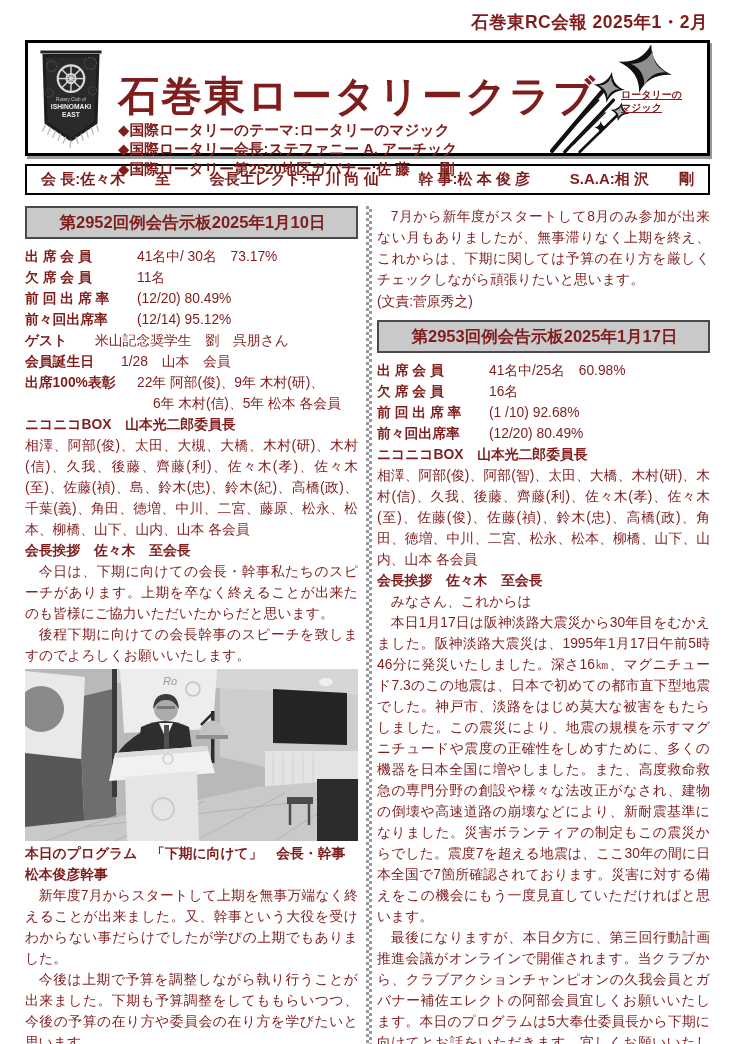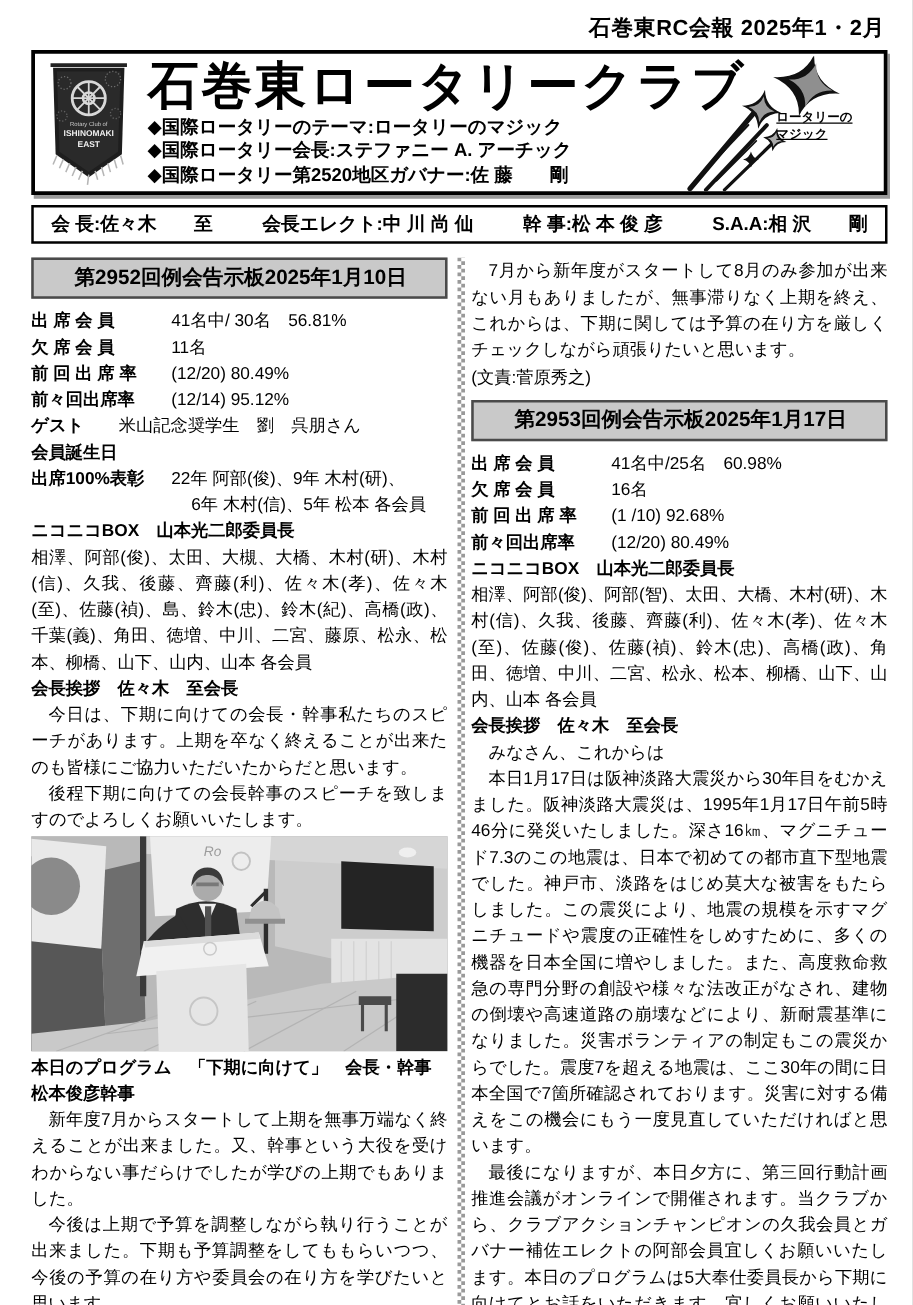--- a/index.html
+++ b/index.html
@@ -1,29 +1,29 @@
 <!DOCTYPE html>
 <html><head>
 <meta charset="utf-8">
 <style>
   * { box-sizing: border-box; }
   body { margin:0; background:#888; }
   .page {
     width:730px; height:1044px; margin:0 auto; background:#fff;
-    font-family:"Liberation Sans","DejaVu Sans",sans-serif; color:#000000;
+    font-family:"Liberation Sans","DejaVu Sans",sans-serif; color:#7f1d1d;
     padding:8px 20px 0 25px; overflow:hidden; position:relative;
   }
   .masthead { text-align:right; font-size:17.5px; font-weight:bold; letter-spacing:.5px; margin:2px 2px 6px 0; }
   .banner {
     position:relative; border:3px solid #000; box-shadow:2px 3px 0 #999;
     height:116px; display:flex; padding:5px 8px; background:#fff;
   }
   .pennant-wrap { flex:0 0 72px; }
   .banner-center { padding-left:10px; overflow:visible; }
-  .banner-title { font-size:41px; font-weight:bold; letter-spacing:2px; white-space:nowrap; line-height:1.02; }
+  .banner-title { font-size:41px; font-weight:bold; letter-spacing:2px; white-space:nowrap; line-height:1.02;margin-top:28px; }
   .banner-bullets { margin-top:3px; font-size:14.8px; font-weight:bold; line-height:1.32; white-space:nowrap; }
   .magic { position:absolute; right:4px; top:2px; width:160px; height:108px; pointer-events:none; }
   .magic-text { position:absolute; right:21px; top:44px; font-size:10px; font-weight:bold; line-height:1.25;text-decoration:underline; }
   .officers {
     margin-top:8px; border:2px solid #000; display:flex; justify-content:space-between;
     padding:4px 14px; font-size:15px; font-weight:bold; white-space:nowrap;
   }
   .columns { display:flex; margin-top:11px; }
   .col { font-size:13.8px; line-height:21px; text-align:justify; }
   .col-left  { flex:0 0 333px; width:333px; }
@@ -143,40 +143,41 @@
 
   <div class="columns">
 
     <div class="col col-left">
       <div class="sec-header">
         <span>第2952回例会告示板</span>
         <span>2025年1月10日</span>
       </div>
       <div class="stat">
           <span class="lb">出 席 会 員</span>
-          <span class="vl">41名中/ 30名　56.81%</span>
+          <span class="vl">41名中/ 30名　73.17%</span>
         </div>
       <div class="stat">
           <span class="lb">欠 席 会 員</span>
           <span class="vl">11名</span>
         </div>
       <div class="stat">
           <span class="lb">前 回 出 席 率</span>
           <span class="vl">(12/20) 80.49%</span>
         </div>
       <div class="stat">
           <span class="lb">前々回出席率</span>
           <span class="vl">(12/14) 95.12%</span>
         </div>
       <div class="stat">
           <span class="lb-g">ゲスト</span>
           <span class="vl">米山記念奨学生　劉　呉朋さん</span>
         </div>
       <div class="stat">
           <span class="lb-b">会員誕生日</span>
+          <span class="vl">1/28　山本　会員</span>
         </div>
       <div class="stat">
           <span class="lb-a">出席100%表彰</span>
           <span class="vl">22年 阿部(俊)、9年 木村(研)、</span>
         </div>
       <div class="award2">6年 木村(信)、5年 松本 各会員</div>
       <div class="b">ニコニコBOX　山本光二郎委員長</div>
       <p>相澤、阿部(俊)、太田、大槻、大橋、木村(研)、木村(信)、久我、後藤、齊藤(利)、佐々木(孝)、佐々木(至)、佐藤(禎)、島、鈴木(忠)、鈴木(紀)、高橋(政)、千葉(義)、角田、徳増、中川、二宮、藤原、松永、松本、柳橋、山下、山内、山本 各会員</p>
       <div class="b">会長挨拶　佐々木　至会長</div>
       <p class="ind">今日は、下期に向けての会長・幹事私たちのスピーチがあります。上期を卒なく終えることが出来たのも皆様にご協力いただいたからだと思います。</p>

